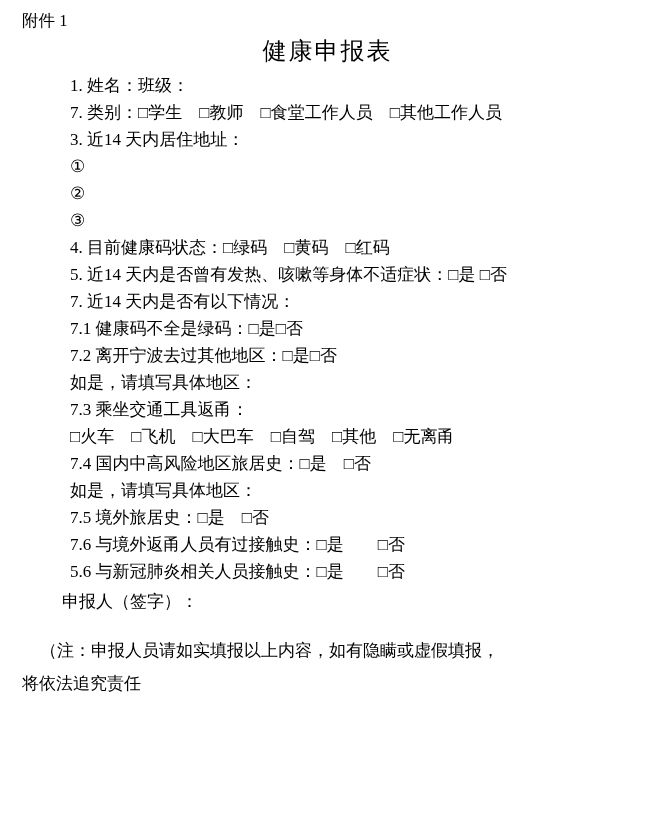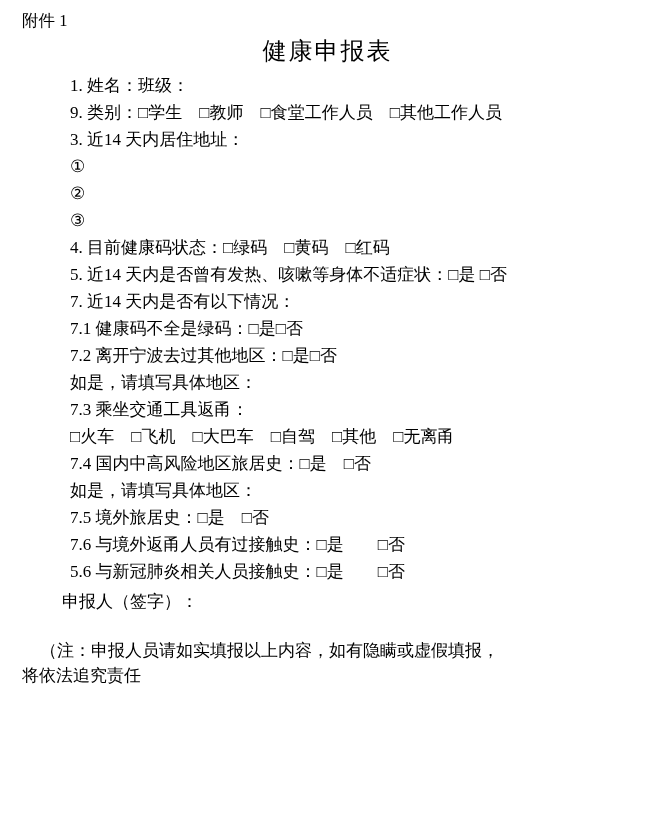--- a/index.html
+++ b/index.html
@@ -62,21 +62,21 @@
   .note {
     font-size: 17px;
     line-height: 1.45;
     margin: 0;
     padding-left: 0;
     white-space: pre-wrap;
   }
   .note-cont {
     font-size: 17px;
     line-height: 1.45;
-    margin: 0;
+    margin: 8px;
     padding-left: 0;
     white-space: pre-wrap;
   }
   .note-block {
     padding-left: 18px;
   }
   .note-block .note-cont {
     margin-left: -18px;
   }
 </style>
@@ -84,21 +84,21 @@
 <body>
 
 <div class="page">
 
   <div class="attach">附件 1</div>
 
   <div class="doc-title">健康申报表</div>
 
   <div class="lines">
     <div class="line">1. 姓名：班级：</div>
-    <div class="line">9. 类别：□学生　□教师　□食堂工作人员　□其他工作人员</div>
+    <div class="line">7. 类别：□学生　□教师　□食堂工作人员　□其他工作人员</div>
     <div class="line">3. 近14 天内居住地址：</div>
     <div class="line">①</div>
     <div class="line">②</div>
     <div class="line">③</div>
     <div class="line">4. 目前健康码状态：□绿码　□黄码　□红码</div>
     <div class="line">5. 近14 天内是否曾有发热、咳嗽等身体不适症状：□是 □否</div>
     <div class="line">7. 近14 天内是否有以下情况：</div>
     <div class="line">7.1 健康码不全是绿码：□是□否</div>
     <div class="line">7.2 离开宁波去过其他地区：□是□否</div>
     <div class="line">如是，请填写具体地区：</div>

